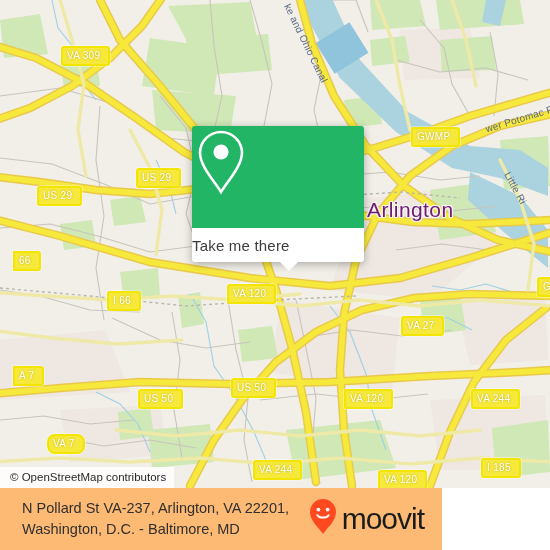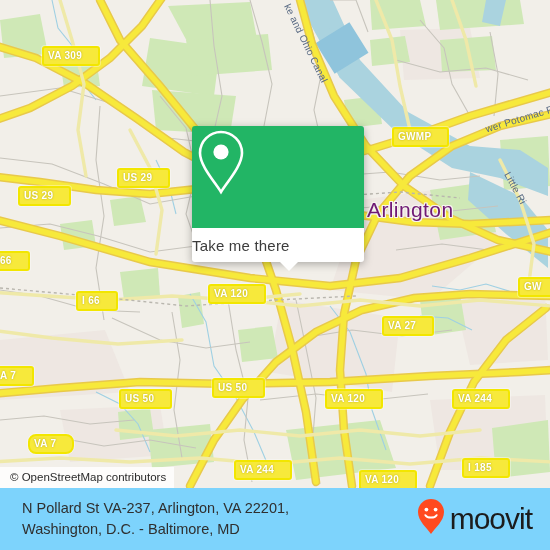--- a/index.html
+++ b/index.html
@@ -8,24 +8,24 @@
 
   #app{position:relative;width:550px;height:550px;background:#fff;}
 
   
   #map{position:absolute;left:0;top:0;width:550px;height:488px;
        background:#f2efe9;overflow:hidden;}
   #map svg{position:absolute;left:0;top:0;}
 
   
   .shield{position:absolute;background:#f7e93b;border:2px solid #f2e600;
-          border-radius:3px;color:#fff;font-weight:bold;font-size:10px;
-          line-height:13px;padding:1px 16px 2px 4px;white-space:nowrap;
+          border-radius:3px;color:#fff;font-weight:normal;font-size:10px;
+          line-height:13px;padding:1px 8px 2px 4px;white-space:nowrap;
           text-shadow:0 0 2px rgba(120,110,0,.55);letter-spacing:.3px;
-          box-shadow:0 0 0 1px rgba(255,255,255,.35);}
+          box-shadow:0 0 0 1px rgba(255,255,255,.35);margin-left:19px;}
   .shield.clip-l{border-top-left-radius:0;border-bottom-left-radius:0;}
   .shield.clip-r{border-top-right-radius:0;border-bottom-right-radius:0;text-align:right;}
 
   
   .place-label{position:absolute;color:#701a75;font-size:21px;
                letter-spacing:.4px;white-space:nowrap;
                text-shadow:-1.2px 0 #f6f4ee,1.2px 0 #f6f4ee,0 -1.2px #f6f4ee,
                             0 1.2px #f6f4ee,-1px -1px #f6f4ee,1px 1px #f6f4ee,
                             1px -1px #f6f4ee,-1px 1px #f6f4ee;}
   .water-label{position:absolute;color:#5a6b84;font-size:10px;
@@ -42,22 +42,22 @@
   #popup-top{height:102px;background:#22b565;border-radius:3px 3px 0 0;
              display:flex;align-items:center;justify-content:center;}
   #popup-bottom{height:34px;background:#fff;border-radius:0 0 3px 3px;
                 display:flex;align-items:center;}
   #popup-label{color:#3c3c3c;font-size:15px;letter-spacing:.2px;}
   #popup-tail{position:absolute;left:50%;top:136px;margin-left:-11px;
               width:0;height:0;border-left:11px solid transparent;
               border-right:11px solid transparent;border-top:11px solid #fff;}
 
   
-  #footer{position:absolute;left:0;top:488px;width:550px;height:62px;
-          background:#7dd3fc;display:flex;align-items:center;
+  #footer{position:absolute;left:0;top:488px;width:442px;height:62px;
+          background:#fdba74;display:flex;align-items:center;
           justify-content:space-between;padding:0 18px 0 22px;
           box-sizing:border-box;}
   #footer-address{color:#2f2f2f;font-size:14.5px;line-height:21px;
                   max-width:380px;}
   #brand{display:flex;align-items:center;gap:4px;}
   #brand-word{color:#1c1c1c;font-size:30px;letter-spacing:-1px;
               font-weight:400;line-height:30px;}
 </style>
 </head>
 <body>
@@ -208,21 +208,21 @@
 
     <div class="water-label" style="left:484px;top:124px;transform:rotate(-17deg);transform-origin:0 0;">wer Potomac R</div>
     <div class="water-label" style="left:512px;top:170px;transform:rotate(62deg);transform-origin:0 0;">Little Ri</div>
     <div class="water-label" style="left:292px;top:2px;transform:rotate(64deg);transform-origin:0 0;">ke and Ohio Canal</div>
 
     <div class="shield" style="left:42px;top:46px;">VA 309</div>
     <div class="shield" style="left:117px;top:168px;">US 29</div>
     <div class="shield" style="left:18px;top:186px;">US 29</div>
     <div class="shield" style="left:392px;top:127px;">GWMP</div>
     <div class="shield clip-l" style="left:-6px;top:251px;">66</div>
-    <div class="shield" style="left:76px;top:291px;">I 66</div>
+    <div class="shield" style="left:88px;top:291px;">I 66</div>
     <div class="shield" style="left:208px;top:284px;">VA 120</div>
     <div class="shield" style="left:382px;top:316px;">VA 27</div>
     <div class="shield clip-l" style="left:-6px;top:366px;">A 7</div>
     <div class="shield clip-r" style="left:518px;top:277px;">GW</div>
     <div class="shield" style="left:212px;top:378px;">US 50</div>
     <div class="shield" style="left:119px;top:389px;">US 50</div>
     <div class="shield" style="left:325px;top:389px;">VA 120</div>
     <div class="shield" style="left:452px;top:389px;">VA 244</div>
     <div class="shield" style="left:28px;top:434px;border-radius:8px;">VA 7</div>
     <div class="shield" style="left:234px;top:460px;">VA 244</div>

